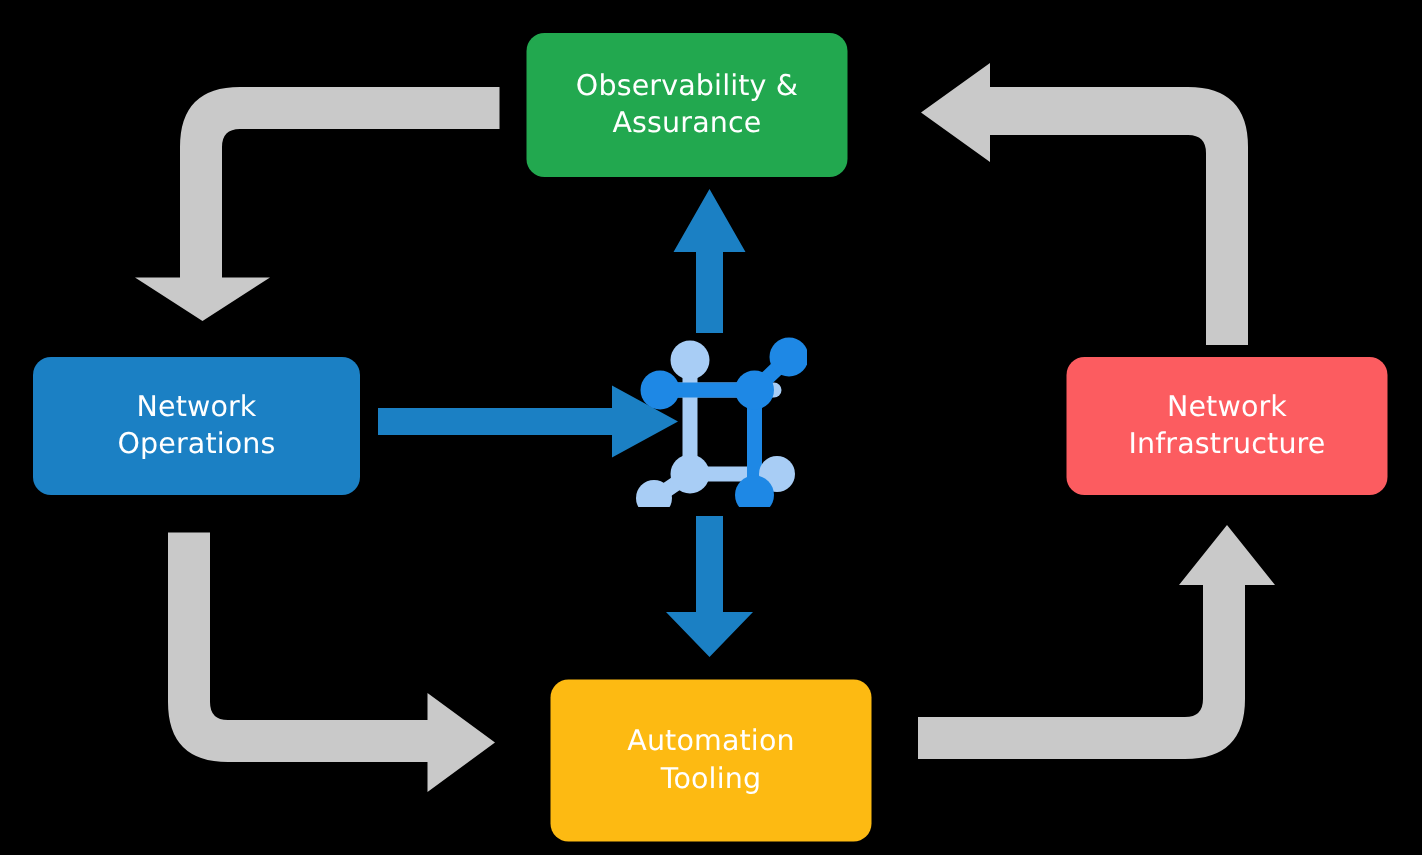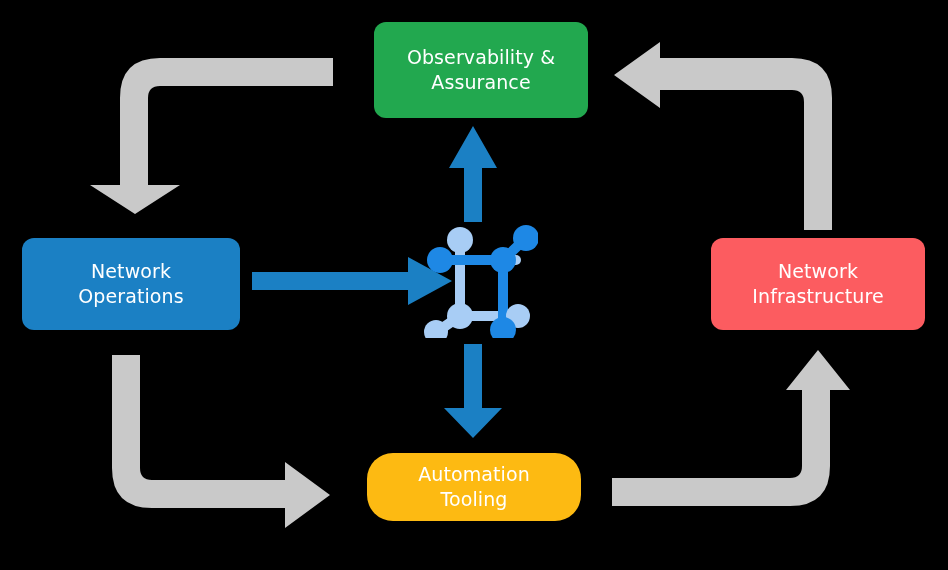--- a/index.html
+++ b/index.html
@@ -38,24 +38,24 @@
     line-height: 1.32;
     font-weight: 400;
     letter-spacing: 0.1px;
     padding: 0 10px;
     box-sizing: border-box;
   }
   .node-label {
     white-space: pre-line;
     display: block;
   }
-  #node-observability { left: 374px; top: 22px;  width: 214px; height: 96px; }
+  #node-observability { left: 351px; top: 22px;  width: 214px; height: 96px; }
   #node-operations    { left: 22px;  top: 238px; width: 218px; height: 92px; }
   #node-infrastructure{ left: 711px; top: 238px; width: 214px; height: 92px; }
-  #node-automation    { left: 367px; top: 453px; width: 214px; height: 68px; border-radius: 26px; }
+  #node-automation    { left: 367px; top: 453px; width: 214px; height: 108px; }
   #center-hub {
     position: absolute;
     left: 418px;
     top: 218px;
     width: 120px;
     height: 120px;
   }
 </style>
 </head>
 <body>

